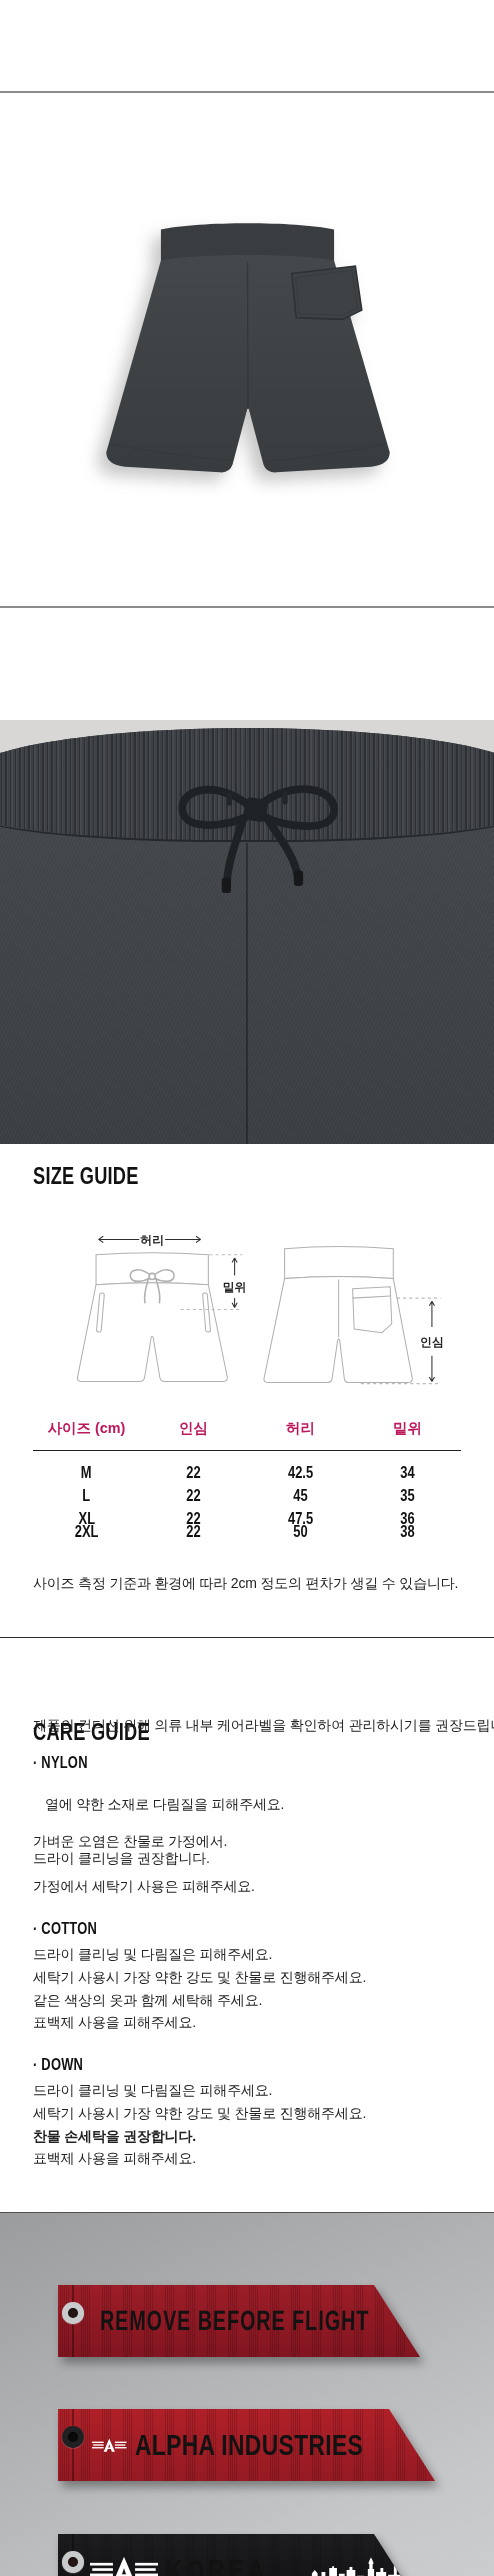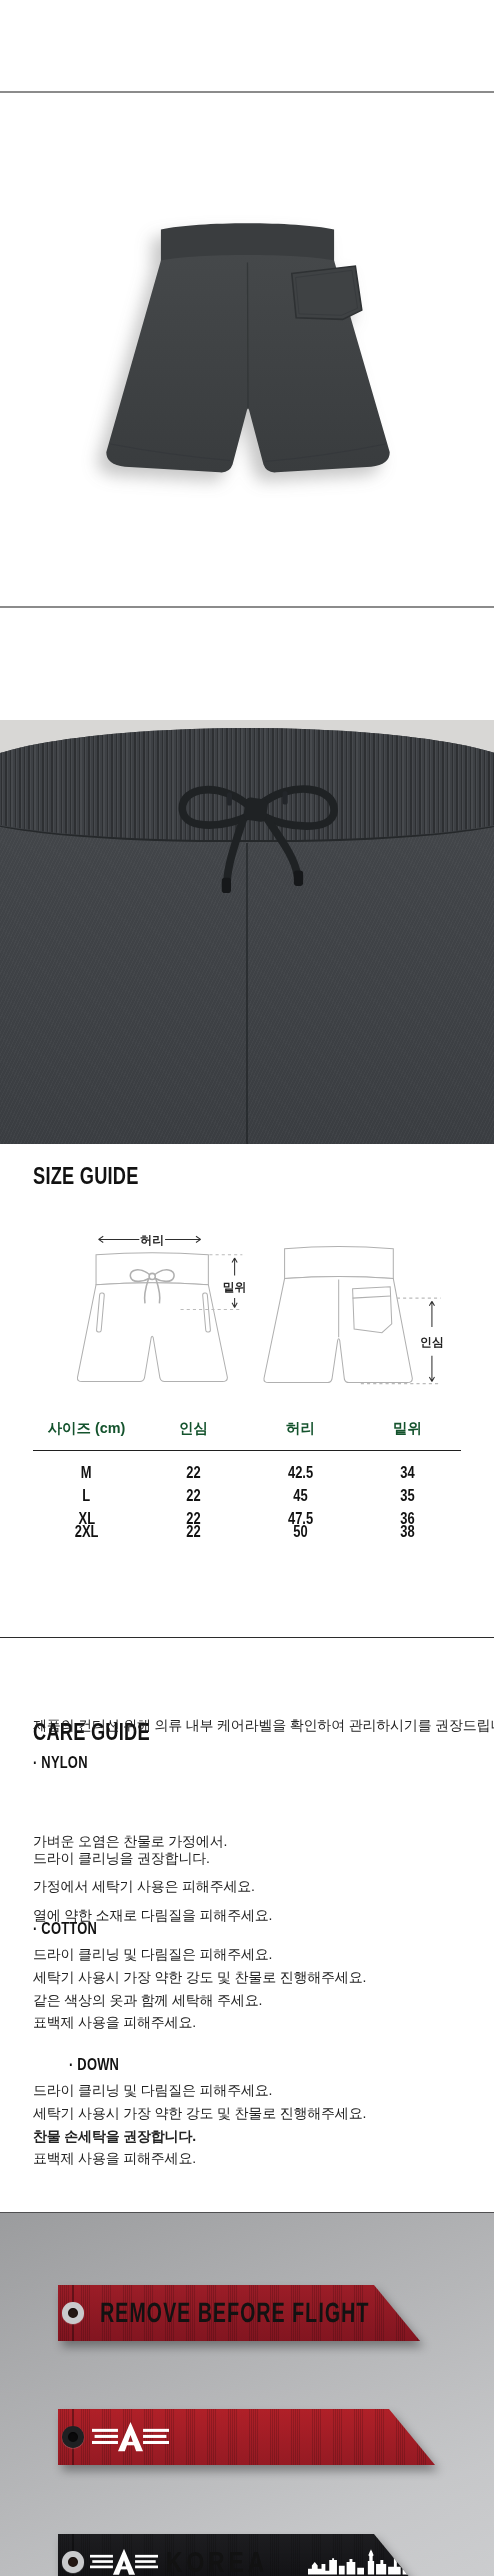--- a/index.html
+++ b/index.html
@@ -25,32 +25,32 @@
           border-radius:50% 50% 46% 46% / 49px 49px 31px 31px;
           background:#3d4044;border-bottom:2.6px solid rgba(18,20,22,0.55);}
   .waistband:after{content:"";position:absolute;inset:0;border-radius:inherit;
           background:repeating-linear-gradient(90deg,rgba(0,0,0,0.26) 0 1.5px,rgba(255,255,255,0.05) 1.5px 2.6px,transparent 2.6px 4.6px);}
   .mid-seam{position:absolute;left:246px;top:123px;width:2.1px;height:301px;background:rgba(22,25,27,0.5);}
   
   .photo3{position:absolute;left:0;top:2212px;width:495px;height:431px;
           background:linear-gradient(155deg,#9b9c9e 0%,#b2b3b5 38%,#c6c7c9 72%,#cfd0d2 100%);
           border-top:1px solid #4f4f51;border-bottom:1.5px solid #141414;box-sizing:border-box;overflow:hidden;}
   .ribbon-wrap{position:absolute;left:58px;filter:drop-shadow(4.6px 6.7px 4.6px rgba(0,0,0,0.35));}
-  .ribbon{position:relative;height:56px;display:flex;align-items:center;
+  .ribbon{position:relative;height:72px;display:flex;align-items:center;
           clip-path:polygon(0 0,calc(100% - 46px) 0,100% 100%,0 100%);}
   .ribbon:before{content:"";position:absolute;inset:0;
           background:repeating-linear-gradient(90deg,rgba(0,0,0,0.16) 0 0.5px,transparent 0.5px 2.1px);}
   .ribbon .fold{position:absolute;left:14.4px;top:0;bottom:0;width:2.1px;background:rgba(0,0,0,0.35);}
   .grommet{position:absolute;left:4.1px;top:17px;width:21.6px;height:21.6px;border-radius:50%;box-sizing:border-box;
           background:#241713;border:6.2px solid #c9cacc;box-shadow:inset 0 1px 1.5px rgba(0,0,0,0.6),0 0.5px 1px rgba(255,255,255,0.35);}
   .grommet.black{border-color:#1f2022;background:#0a0a0b;}
   .rtext{position:relative;color:#ffffff;font-weight:800;margin-left:8.2px;}
   
   .trow{position:absolute;left:33px;width:428px;display:grid;grid-template-columns:1fr 1fr 1fr 1fr;text-align:center;}
-  .thead-cell{font-size:14.4px;font-weight:700;color:#14532d;line-height:23px;}
+  .thead-cell{font-size:14.4px;font-weight:700;color:#be185d;line-height:23px;}
   .tnum{font-size:17px;line-height:23px;}
 </style>
 </head>
 <body>
 
 <div class="page">
 
   <div class="hr-grey" style="top:91px;"></div>
 
   <div class="abs" style="left:0;top:93px;width:495px;height:514px;">
@@ -168,45 +168,46 @@
     <div class="tnum"><span class="cond center">47.5</span></div>
     <div class="tnum"><span class="cond center">36</span></div>
   </div>
   <div class="trow" style="top:1520px;">
     <div class="tnum"><span class="cond center">2XL</span></div>
     <div class="tnum"><span class="cond center">22</span></div>
     <div class="tnum"><span class="cond center">50</span></div>
     <div class="tnum"><span class="cond center">38</span></div>
   </div>
 
+  <div class="line ko" style="top:1572px;">사이즈 측정 기준과 환경에 따라 2cm 정도의 편차가 생길 수 있습니다.</div>
 
   <div class="hr-dark" style="top:1637px;"></div>
 
   <div class="line" style="top:1718px;">
     <span class="cond h1">CARE GUIDE</span>
   </div>
   <div class="line ko" style="top:1714px;">제품의 컨디션 위해 의류 내부 케어라벨을 확인하여 관리하시기를 권장드립니다.</div>
 
   <div class="line" style="top:1753px;">
     <span class="cond h2">· NYLON</span>
   </div>
   <div class="line ko" style="top:1847px;">드라이 클리닝을 권장합니다.</div>
   <div class="line ko" style="top:1830px;">가벼운 오염은 찬물로 가정에서.</div>
-  <div class="line ko" style="top:1904px;">열에 약한 소재로 다림질을 피해주세요.</div>
+  <div class="line ko" style="top:1793px;margin-left:12px;">열에 약한 소재로 다림질을 피해주세요.</div>
   <div class="line ko" style="top:1875px;text-align:center;">가정에서 세탁기 사용은 피해주세요.</div>
 
   <div class="line" style="top:1919px;">
     <span class="cond h2">· COTTON</span>
   </div>
   <div class="line ko" style="top:1943px;">드라이 클리닝 및 다림질은 피해주세요.</div>
   <div class="line ko" style="top:1966px;">세탁기 사용시 가장 약한 강도 및 찬물로 진행해주세요.</div>
   <div class="line ko" style="top:1989px;">같은 색상의 옷과 함께 세탁해 주세요.</div>
   <div class="line ko" style="top:2011px;">표백제 사용을 피해주세요.</div>
 
-  <div class="line" style="top:2055px;margin-left:36px;">
+  <div class="line" style="top:2055px;">
     <span class="cond h2">· DOWN</span>
   </div>
   <div class="line ko" style="top:2079px;">드라이 클리닝 및 다림질은 피해주세요.</div>
   <div class="line ko" style="top:2102px;">세탁기 사용시 가장 약한 강도 및 찬물로 진행해주세요.</div>
   <div class="line ko" style="top:2125px;font-weight:bold;">찬물 손세탁을 권장합니다.</div>
   <div class="line ko" style="top:2147px;">표백제 사용을 피해주세요.</div>
 
   <div class="photo3">
 
     <div class="ribbon-wrap" style="top:72px;">
@@ -238,20 +239,21 @@
             <rect x="0" y="16" width="60" height="7"></rect>
               <rect x="6" y="30" width="54" height="7"></rect>
               <rect x="0" y="44" width="60" height="7"></rect>
             <rect x="118" y="16" width="60" height="7"></rect>
               <rect x="118" y="30" width="54" height="7"></rect>
               <rect x="118" y="44" width="60" height="7"></rect>
             <path d="M89,0 L118,68 L102,68 L89,30 L76,68 L60,68 Z"></path>
             <rect x="76" y="46" width="26" height="8"></rect>
           </g>
         </svg>
+        <span class="rtext" style="font-size:30px;letter-spacing:0.5px;"><span class="cond">ALPHA INDUSTRIES</span></span>
       </div>
     </div>
 
     <div class="ribbon-wrap" style="top:321px;">
       <div class="ribbon" style="width:362px;background:linear-gradient(180deg,#1d1d20,#101013);">
         <div class="fold"></div>
         <div class="grommet"></div>
         <svg width="68" height="29" viewBox="0 0 178 72" style="margin-left:32px;position:relative;">
           <g fill="#ffffff">
             <rect x="0" y="16" width="60" height="7"></rect>

